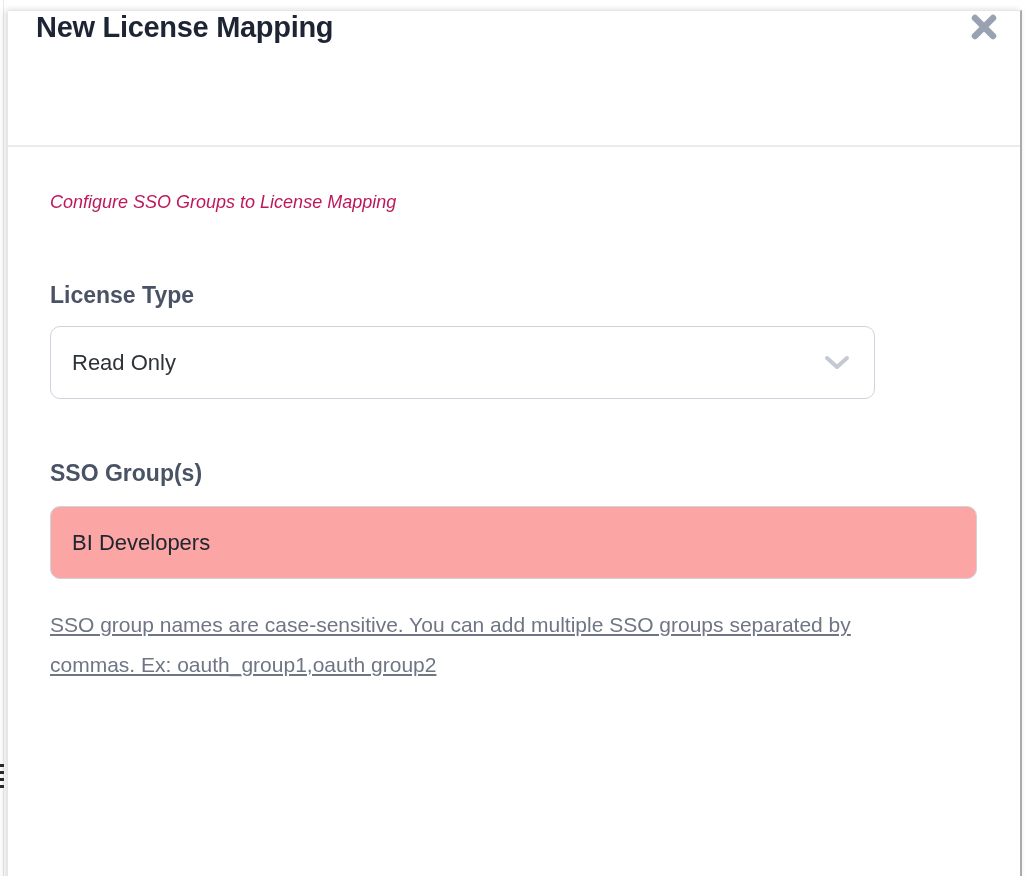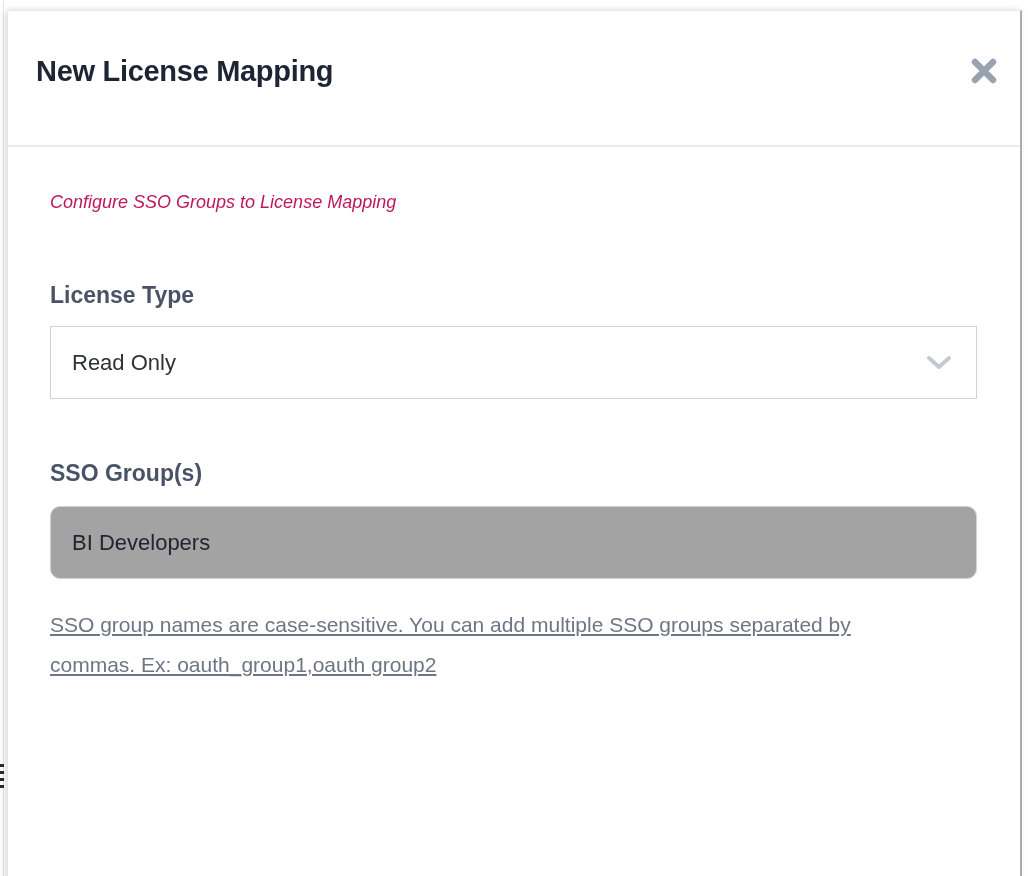--- a/index.html
+++ b/index.html
@@ -34,21 +34,21 @@
     width: 1014px; height: 880px;
     background: #ffffff;
     border-top: 1px solid #e6e6e6;
     border-right: 2px solid #ababab;
     box-shadow: -4px 0 7px rgba(0,0,0,0.10), 0 0 6px rgba(0,0,0,0.05);
   }
 
   .modal-header {
     height: 136px;
     display: flex;
-    align-items: center;
+    align-items: flex-start;
     justify-content: space-between;
     padding: 0 20px 14px 28px;
     border-bottom: 2px solid #e9ebef;
   }
   .modal-title {
     font-size: 29px;
     font-weight: 700;
     letter-spacing: -0.3px;
     color: #1d2433;
   }
@@ -74,43 +74,43 @@
     font-weight: 700;
     color: #4a5365;
     line-height: 18px;
   }
   .field-label.first { margin-top: 69px; }
   .field-label.second { margin-top: 65px; line-height: 19px; }
 
   .select-box {
     margin-top: 22px;
     position: relative;
-    width: 927px; height: 73px;
+    width: 825px; height: 73px;
     background: #ffffff;
     border: 1px solid #ced3db;
-    border-radius: 0;
+    border-radius: 10px;
     display: flex; align-items: center;
     padding-left: 21px;
     cursor: pointer;
   }
   .select-box .select-value {
     font-size: 22px;
     color: #2e3338;
   }
   .select-box .chevron {
     position: absolute;
     right: 24px; top: 50%;
     transform: translateY(-50%);
   }
 
   .text-input {
     margin-top: 23px;
     display: block;
     width: 927px; height: 73px;
-    background: #a3a3a3;
+    background: #fca5a5;
     border: 1px solid #ced3db;
     border-radius: 10px;
     padding-left: 21px;
     font-family: inherit;
     font-size: 22px;
     color: #20262f;
     outline: none;
   }
 
   .helper-text {

